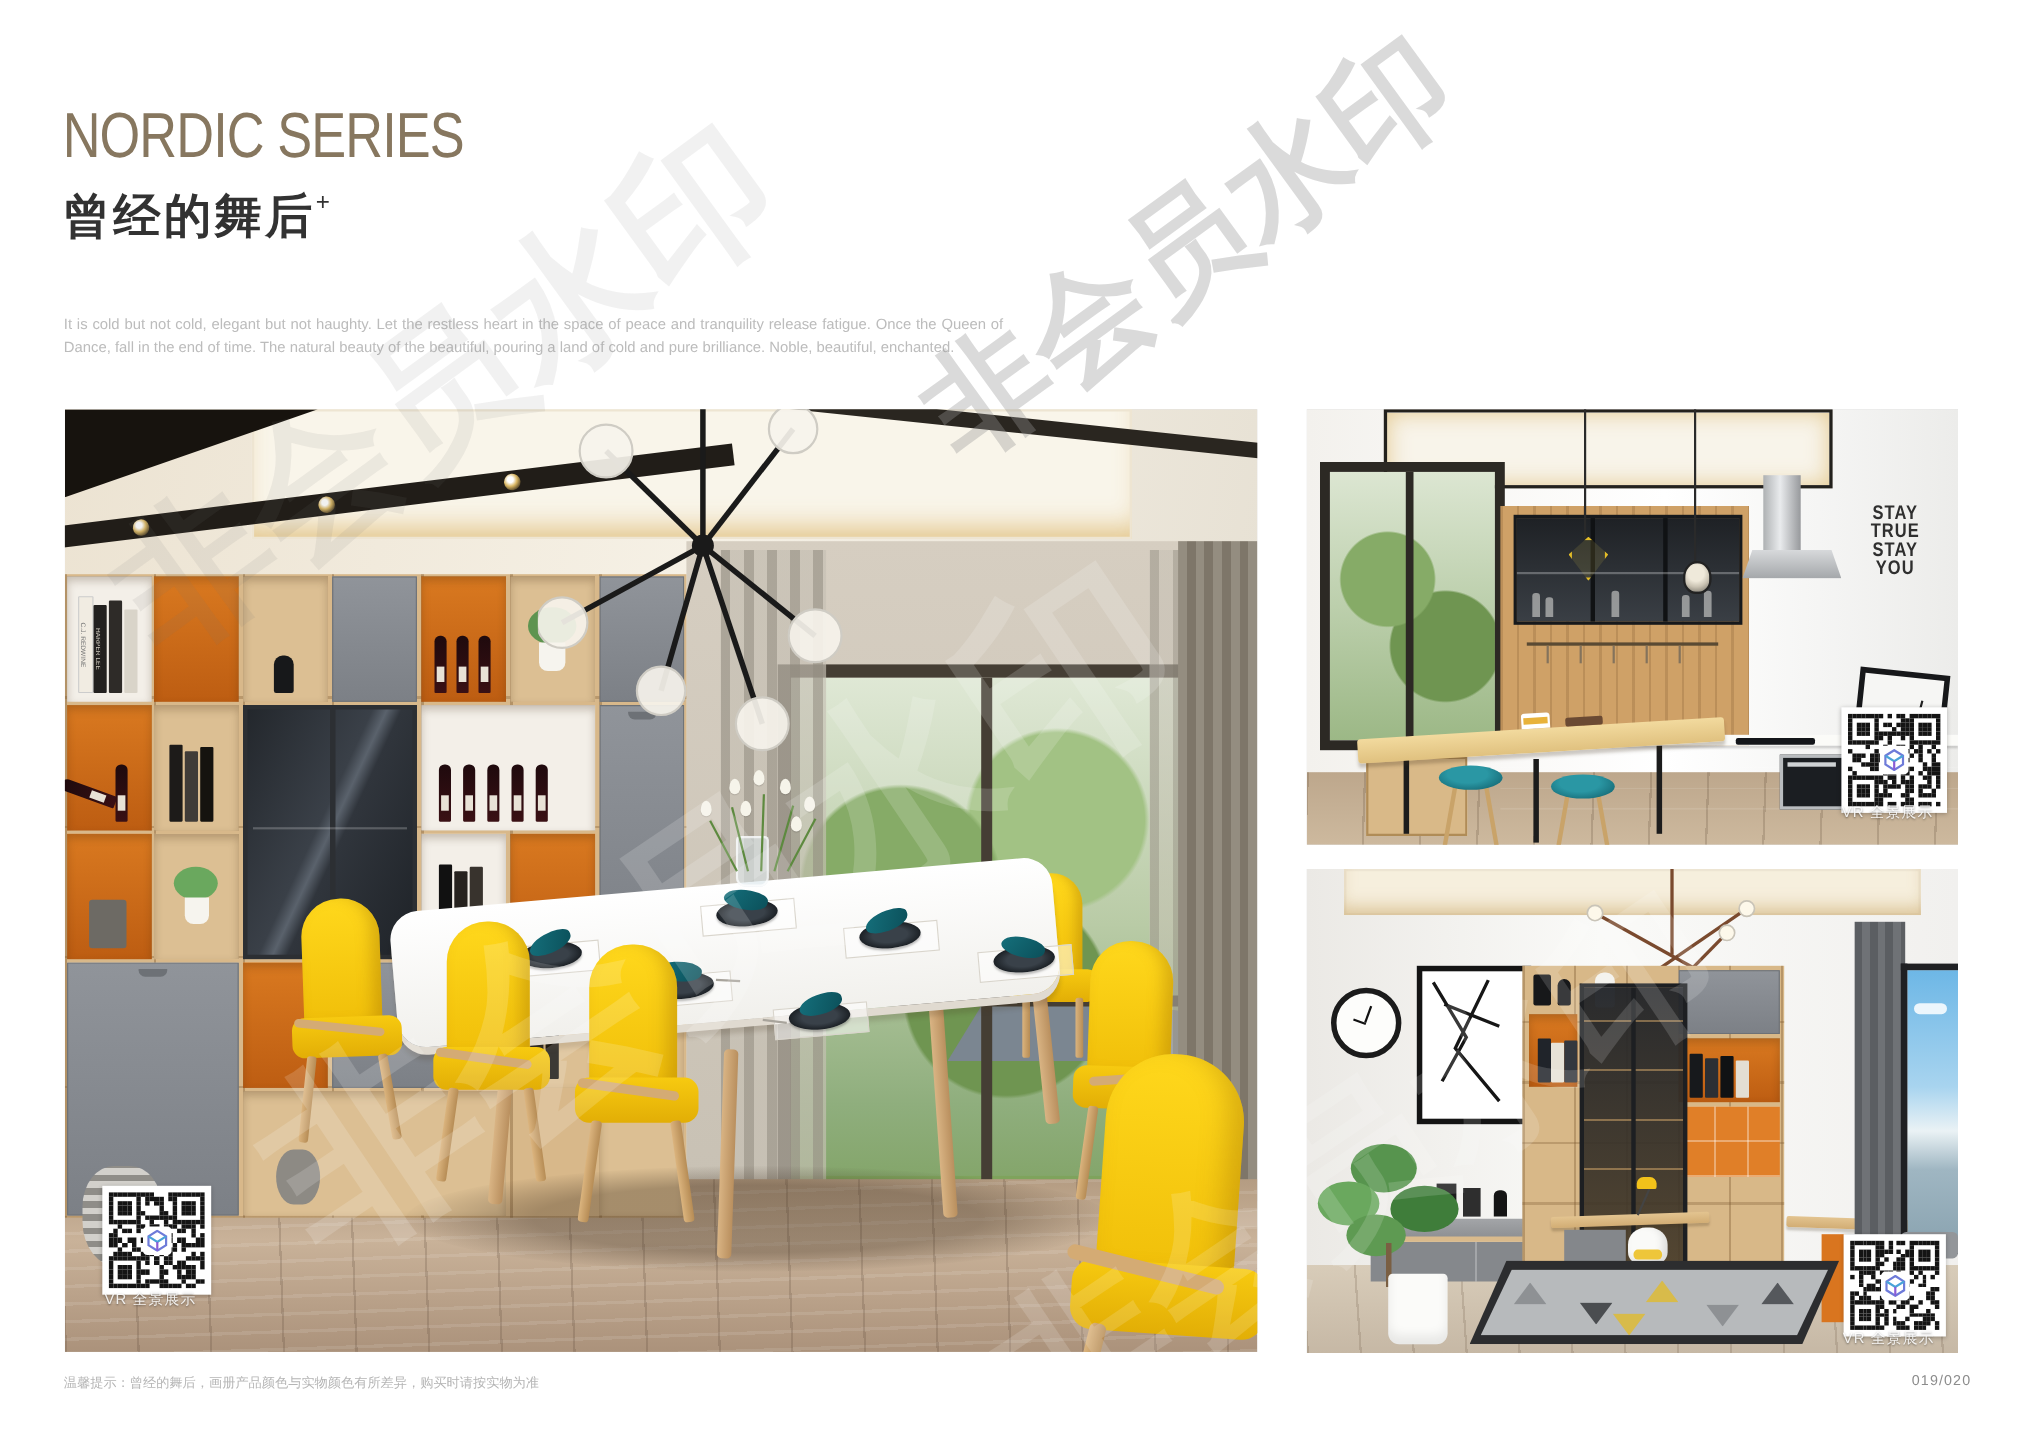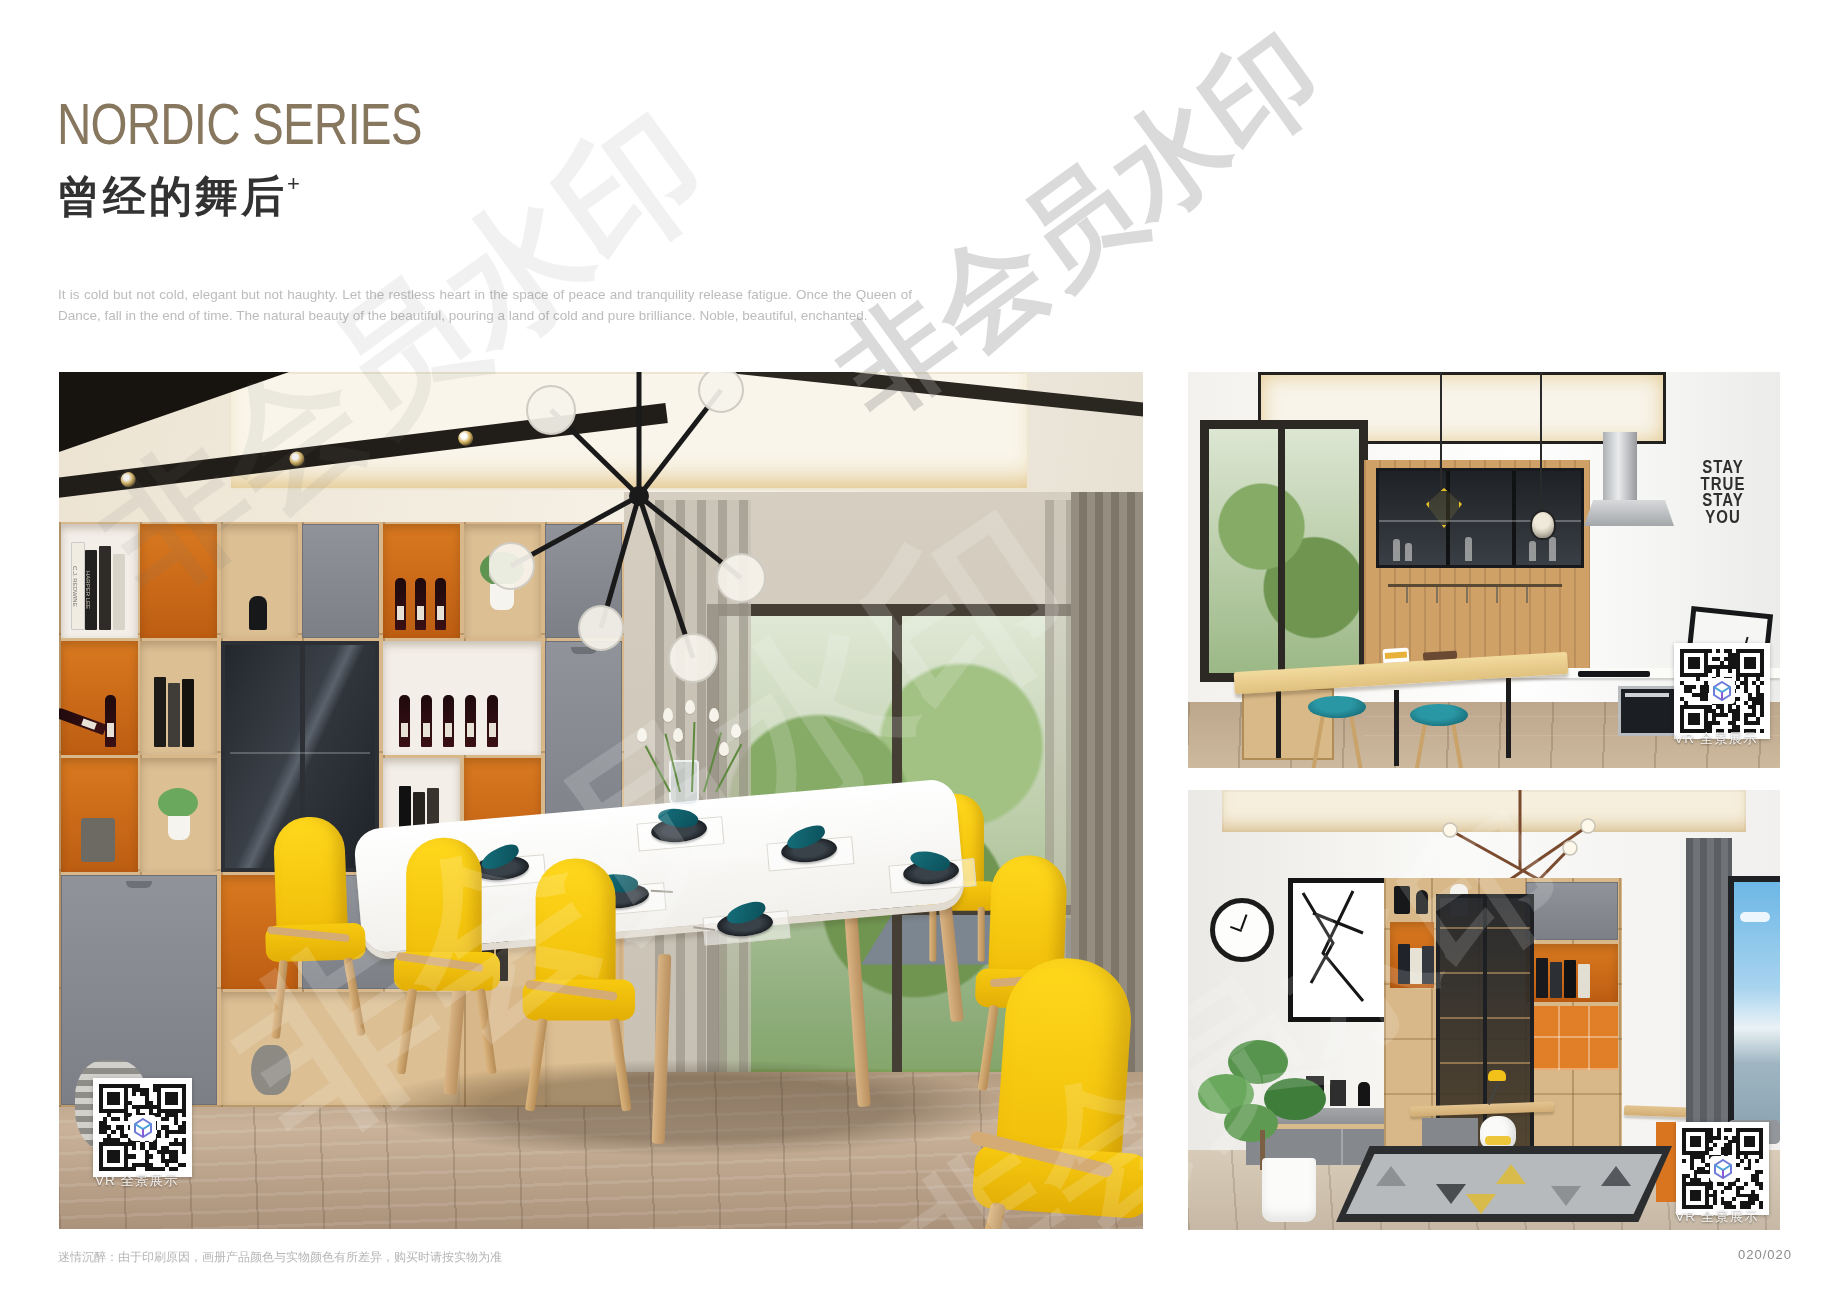--- a/index.html
+++ b/index.html
@@ -1987,20 +1987,20 @@
         <svg width="20" height="20" viewBox="0 0 20 20">
             <polygon points="10,1 18,6 18,14 10,19 2,14 2,6" fill="none" stroke="#6e7bd9" stroke-width="2"></polygon>
             <polyline points="2,6 10,11 18,6" fill="none" stroke="#4aa3d8" stroke-width="2"></polyline>
             <line x1="10" y1="11" x2="10" y2="19" stroke="#8a5cd6" stroke-width="2"></line>
           </svg>
       </div>
     </div>
     <div class="abs vr-label" style="left:486px;top:418px;width:86px;text-align:center">VR 全景展示</div>
   </div>
 
-  <div class="abs footnote">迷情沉醉：由于印刷原因，画册产品颜色与实物颜色有所差异，购买时请按实物为准</div>
-  <div class="abs page-num">020/020</div>
+  <div class="abs footnote">温馨提示：曾经的舞后，画册产品颜色与实物颜色有所差异，购买时请按实物为准</div>
+  <div class="abs page-num">019/020</div>
 
   <div class="abs wm wm1">非会员水印</div>
   <div class="abs wm wm2">非会员水印</div>
   <div class="abs wm wm3">非会员水印</div>
   <div class="abs wm wm4">非会员水印</div>
 </div>
 
 </body></html>

